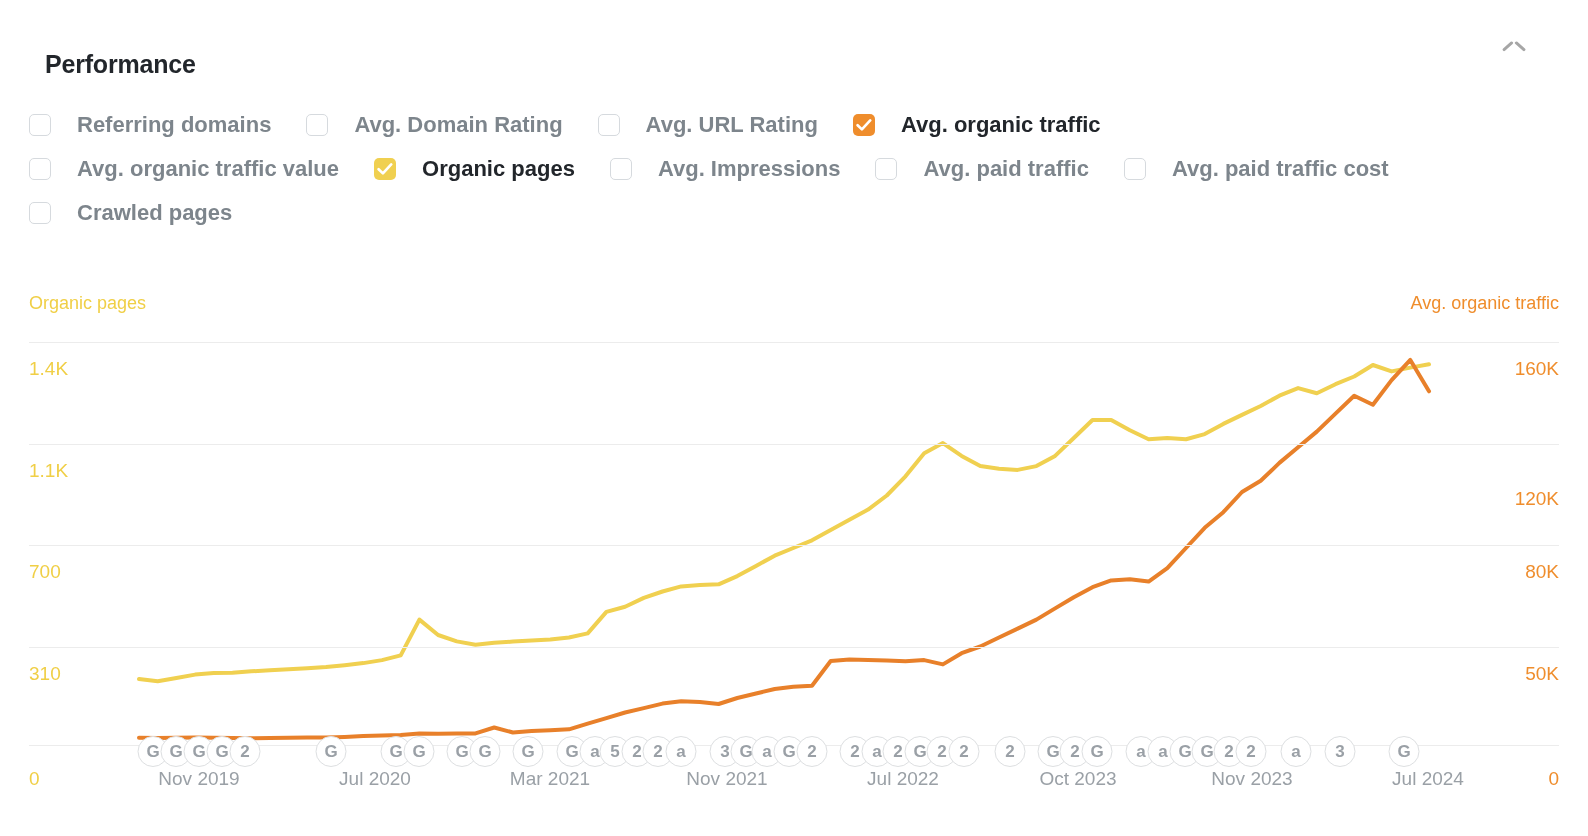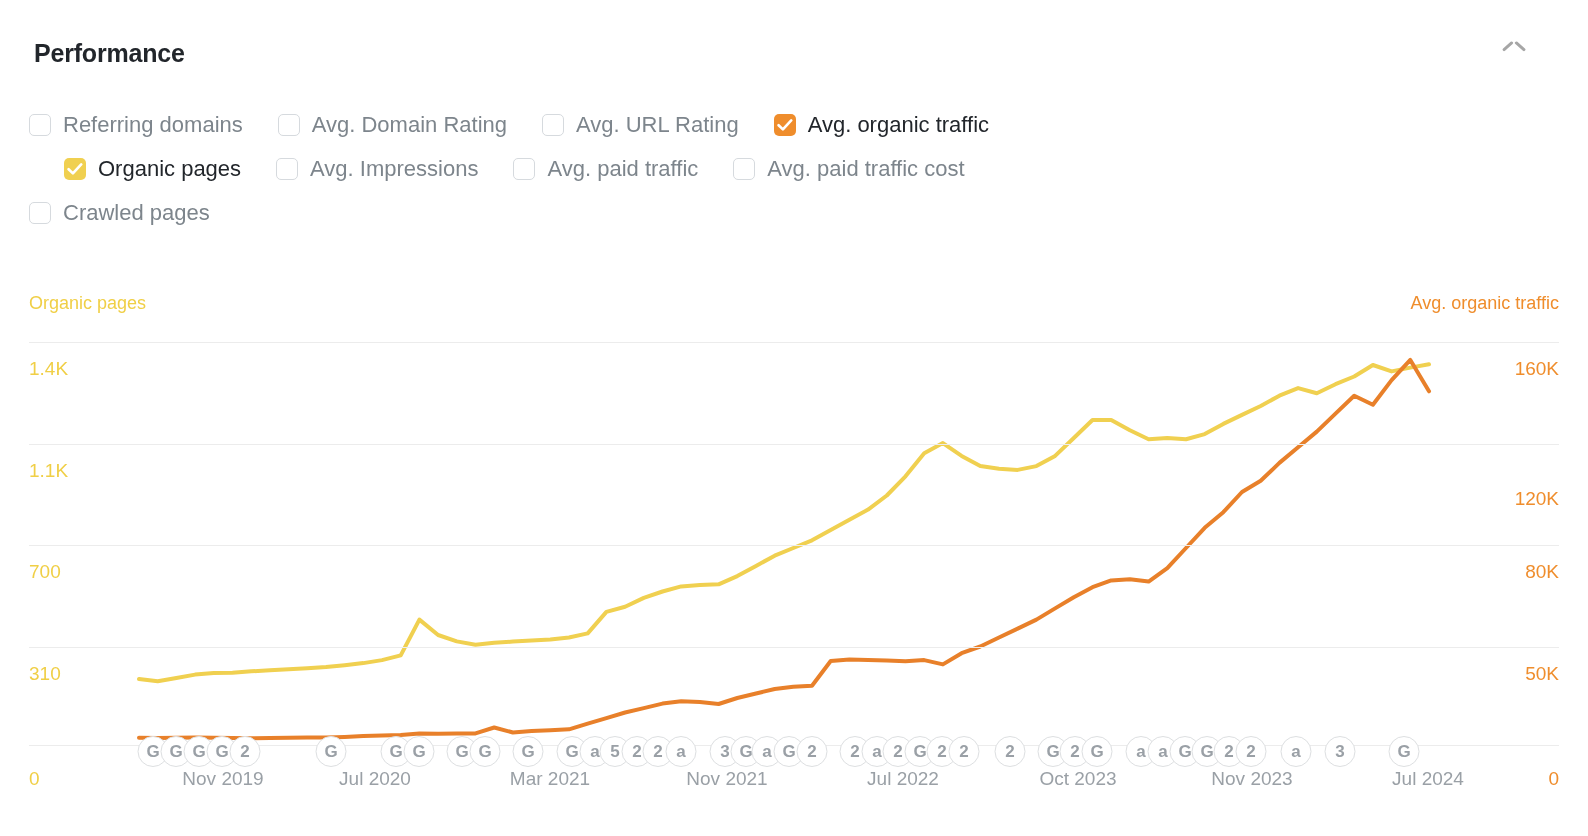--- a/index.html
+++ b/index.html
@@ -29,21 +29,21 @@
     top: 28px;
     right: 29px;
     height: 40px;
   }
   .panel-title {
     font-size: 25px;
     font-weight: bold;
     color: #22262b;
     letter-spacing: -0.2px;
     line-height: 40px;
-    margin: 5px;
+    margin: 16px;
   }
   .collapse-btn {
     position: absolute;
     right: 28px;
     top: 6px;
     width: 34px;
     height: 34px;
     display: flex;
     align-items: center;
     justify-content: center;
@@ -97,22 +97,23 @@
     position: relative;
   }
   .cbx.checked {
     border: none;
   }
   .cbx.checked svg { display: block; }
   .cbx svg { display: none; position: absolute; left: 3px; top: 4px; }
   .metric-label {
     font-size: 22px;
     color: #7d858c;
-    margin-left: 12px;
+    margin-left: 26px;
     line-height: 26px;
+    font-weight: bold;
   }
   .metric-item.on .metric-label {
     color: #22262b;
   }
   .mi-gap { width: 35px; flex: 0 0 auto; }
 
   
   .chart-area {
     position: absolute;
     left: 0;
@@ -248,20 +249,24 @@
         <div class="metric-item on">
           <span class="cbx checked" style="background: rgb(239, 141, 44);">
             <svg width="16" height="14" viewBox="0 0 16 14">
               <path d="M1.6 7.2 L5.9 11.4 L14.2 2.4" stroke="#ffffff" stroke-width="2.6" fill="none" stroke-linecap="round" stroke-linejoin="round"></path>
             </svg>
           </span>
           <span class="metric-label">Avg. organic traffic</span>
         </div>
       </div>
     <div class="metric-row" id="row1">
+        <div class="metric-item">
+          <span class="cbx"></span>
+          <span class="metric-label">Avg. organic traffic value</span>
+        </div>
         <div class="mi-gap"></div>
         <div class="metric-item on">
           <span class="cbx checked" style="background: rgb(240, 208, 80);">
             <svg width="16" height="14" viewBox="0 0 16 14">
               <path d="M1.6 7.2 L5.9 11.4 L14.2 2.4" stroke="#ffffff" stroke-width="2.6" fill="none" stroke-linecap="round" stroke-linejoin="round"></path>
             </svg>
           </span>
           <span class="metric-label">Organic pages</span>
         </div>
         <div class="mi-gap"></div>
@@ -351,21 +356,21 @@
         <div class="badge" style="left: 1185px;">G</div>
         <div class="badge" style="left: 1207px;">G</div>
         <div class="badge" style="left: 1229px;">2</div>
         <div class="badge" style="left: 1251px;">2</div>
         <div class="badge" style="left: 1296px;">a</div>
         <div class="badge" style="left: 1340px;">3</div>
         <div class="badge" style="left: 1404px;">G</div>
       </div>
 
     <div class="xlabels" id="xlabels">
-        <div class="xlabel" style="left: 199px; margin-left: 24px;">Nov 2019</div>
+        <div class="xlabel" style="left: 199px;">Nov 2019</div>
         <div class="xlabel" style="left: 375px;">Jul 2020</div>
         <div class="xlabel" style="left: 550px;">Mar 2021</div>
         <div class="xlabel" style="left: 727px;">Nov 2021</div>
         <div class="xlabel" style="left: 903px; text-align: right;">Jul 2022</div>
         <div class="xlabel" style="left: 1078px;">Oct 2023</div>
         <div class="xlabel" style="left: 1252px;">Nov 2023</div>
         <div class="xlabel" style="left: 1428px;">Jul 2024</div>
       </div>
     <div class="zero-left" id="zeroLeft">0</div>
     <div class="zero-right" id="zeroRight">0</div>

